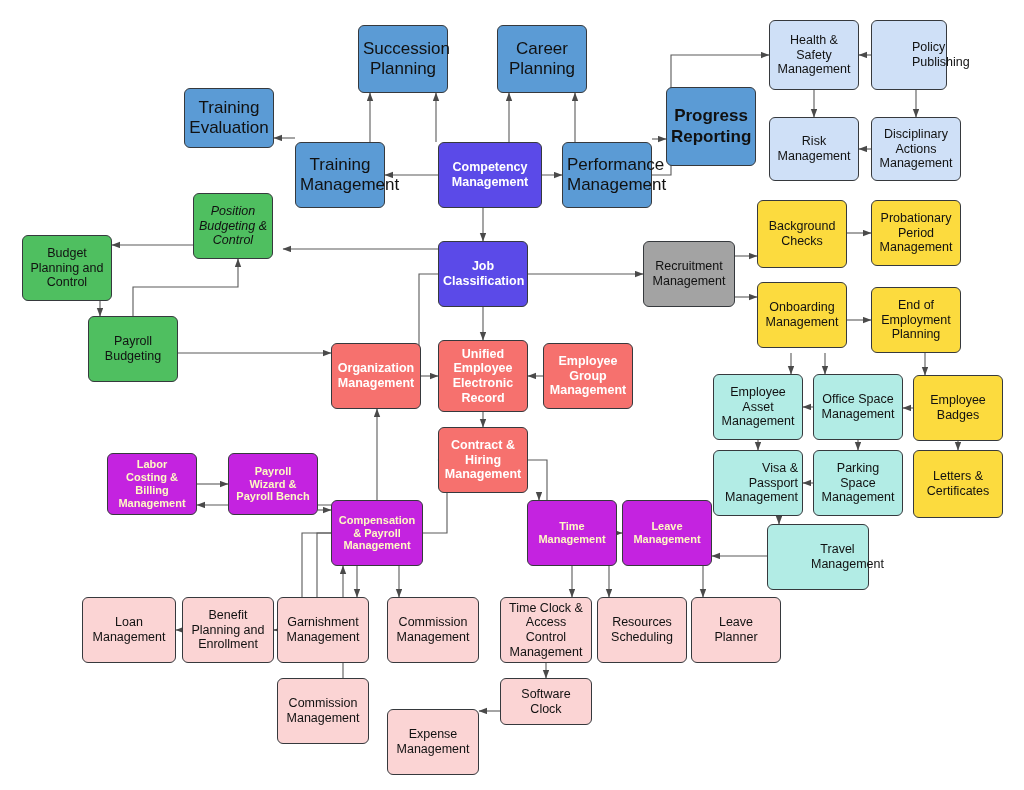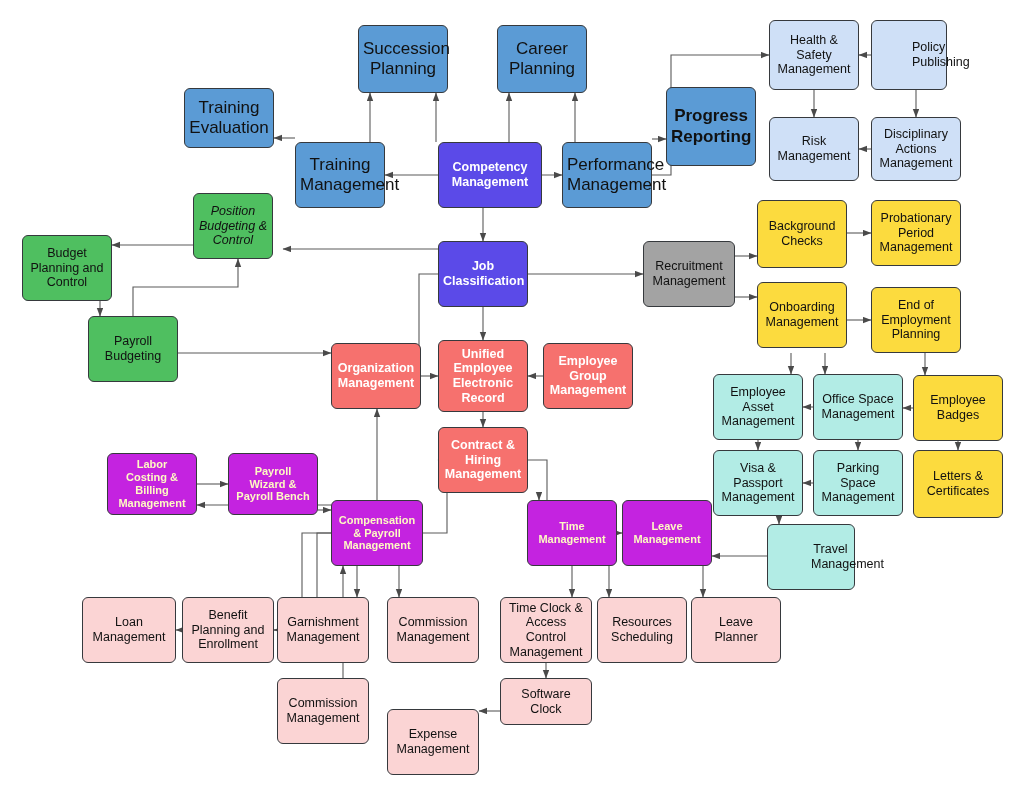--- a/index.html
+++ b/index.html
@@ -239,21 +239,21 @@
       </div>
       <div class="node c-yellow" style="left: 913px; top: 375px; width: 90px; height: 66px;">
         <span class="lbl">Employee
 Badges</span>
       </div>
       <div class="node c-red" style="left: 438px; top: 427px; width: 90px; height: 66px;">
         <span class="lbl">Contract &amp;
 Hiring
 Management</span>
       </div>
-      <div class="node c-teal" style="left: 713px; top: 450px; width: 90px; height: 66px;">
+      <div class="node c-teal" style="left: 713px; top: 450px; width: 90px; height: 66px; text-align: right;">
         <span class="lbl">Visa &amp;
 Passport
 Management</span>
       </div>
       <div class="node c-teal" style="left: 813px; top: 450px; width: 90px; height: 66px;">
         <span class="lbl">Parking Space
 Management</span>
       </div>
       <div class="node c-yellow" style="left: 913px; top: 450px; width: 90px; height: 68px;">
         <span class="lbl">Letters &amp;
@@ -276,21 +276,21 @@
       </div>
       <div class="node c-magenta" style="left: 622px; top: 500px; width: 90px; height: 66px;">
         <span class="lbl">Leave
 Management</span>
       </div>
       <div class="node c-magenta" style="left: 331px; top: 500px; width: 92px; height: 66px;">
         <span class="lbl">Compensation
 &amp; Payroll
 Management</span>
       </div>
-      <div class="node c-teal" style="left: 767px; top: 524px; width: 88px; height: 66px; padding-left: 43px;">
+      <div class="node c-teal" style="left: 767px; top: 524px; width: 102px; height: 66px; padding-left: 43px;">
         <span class="lbl">Travel
 Management</span>
       </div>
       <div class="node c-pink" style="left: 82px; top: 597px; width: 94px; height: 66px;">
         <span class="lbl">Loan
 Management</span>
       </div>
       <div class="node c-pink" style="left: 182px; top: 597px; width: 92px; height: 66px; border-radius: 6px;">
         <span class="lbl">Benefit
 Planning and

